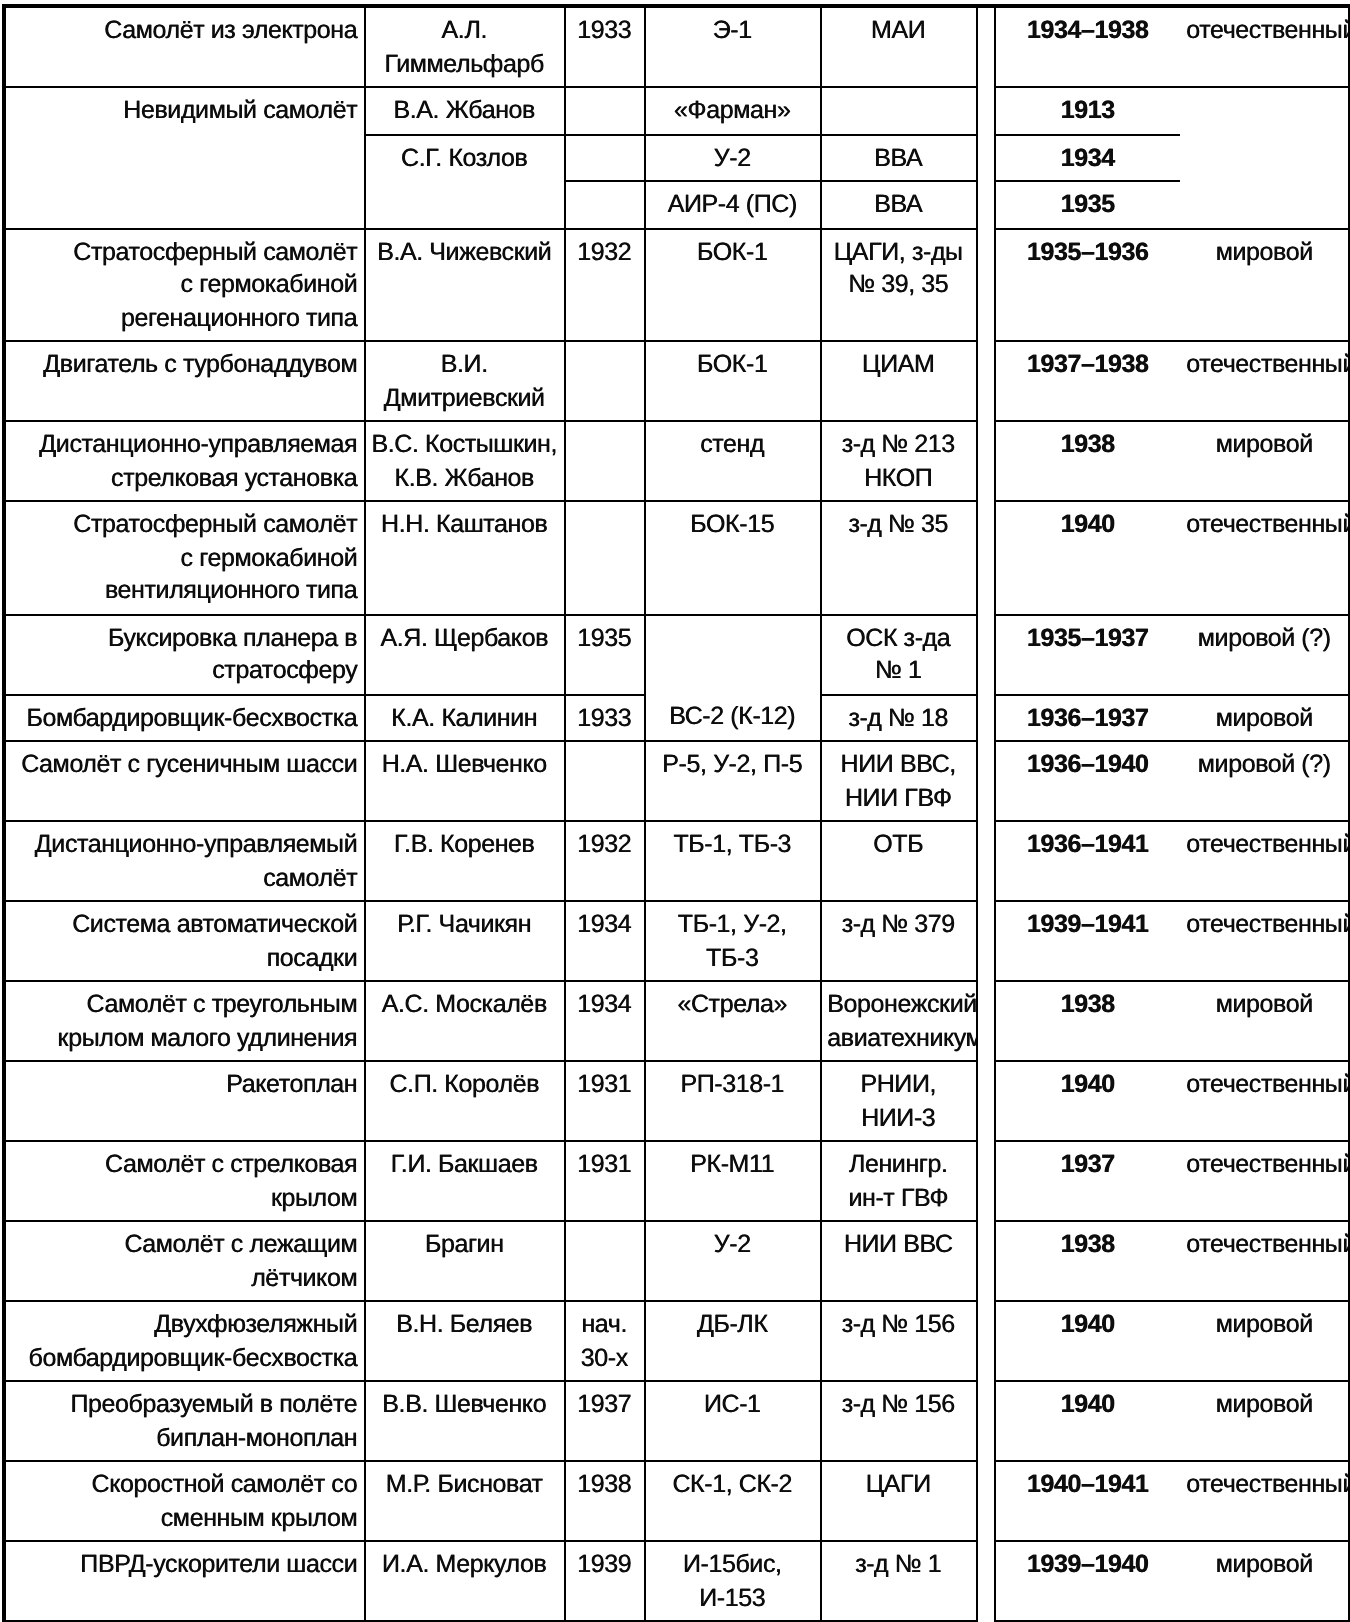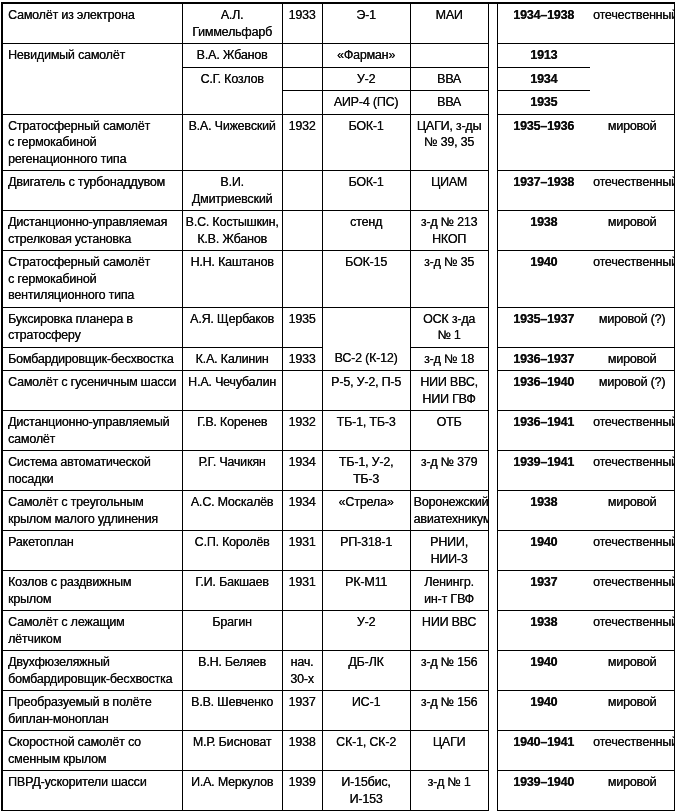--- a/index.html
+++ b/index.html
@@ -27,21 +27,21 @@
     font-size: 12.5px;
     line-height: 1.32;
     letter-spacing: -0.2px;
     vertical-align: top;
     text-align: center;
     white-space: pre-line;
     overflow: hidden;
     text-shadow: 0.25px 0 0 #0d0d0d;
   }
   td.c-innov {
-    text-align: left;
+    text-align: right;
     padding-left: 5px;
   }
   td.gap {
     border-top: none;
     border-bottom: none;
     border-left: 1.5px solid #000;
     border-right: 1.5px solid #000;
     padding: 0;
   }
   td.c-period { border-right: none; font-weight: bold; }
@@ -179,21 +179,21 @@
         <td class="c-year">1933</td>
         <td class="c-object nb-t">ВС-2 (К-12)</td>
         <td class="c-org">з-д № 18</td>
         <td class="gap"></td>
         <td class="c-period">1936–1937</td>
         <td class="c-prior">мировой</td>
       </tr>
 
       <tr>
         <td class="c-innov">Самолёт с гусеничным шасси</td>
-        <td class="c-author">Н.А. Чечубалин</td>
+        <td class="c-author">Н.А. Шевченко</td>
         <td class="c-year"></td>
         <td class="c-object">Р-5, У-2, П-5</td>
         <td class="c-org">НИИ ВВС,
 НИИ ГВФ</td>
         <td class="gap"></td>
         <td class="c-period">1936–1940</td>
         <td class="c-prior">мировой (?)</td>
       </tr>
 
       <tr>
@@ -240,21 +240,21 @@
         <td class="c-year">1931</td>
         <td class="c-object">РП-318-1</td>
         <td class="c-org">РНИИ,
 НИИ-3</td>
         <td class="gap"></td>
         <td class="c-period">1940</td>
         <td class="c-prior">отечественный</td>
       </tr>
 
       <tr>
-        <td class="c-innov">Козлов с раздвижным
+        <td class="c-innov">Самолёт с стрелковая
 крылом</td>
         <td class="c-author">Г.И. Бакшаев</td>
         <td class="c-year">1931</td>
         <td class="c-object">РК-М11</td>
         <td class="c-org">Ленингр.
 ин-т ГВФ</td>
         <td class="gap"></td>
         <td class="c-period">1937</td>
         <td class="c-prior">отечественный</td>
       </tr>

